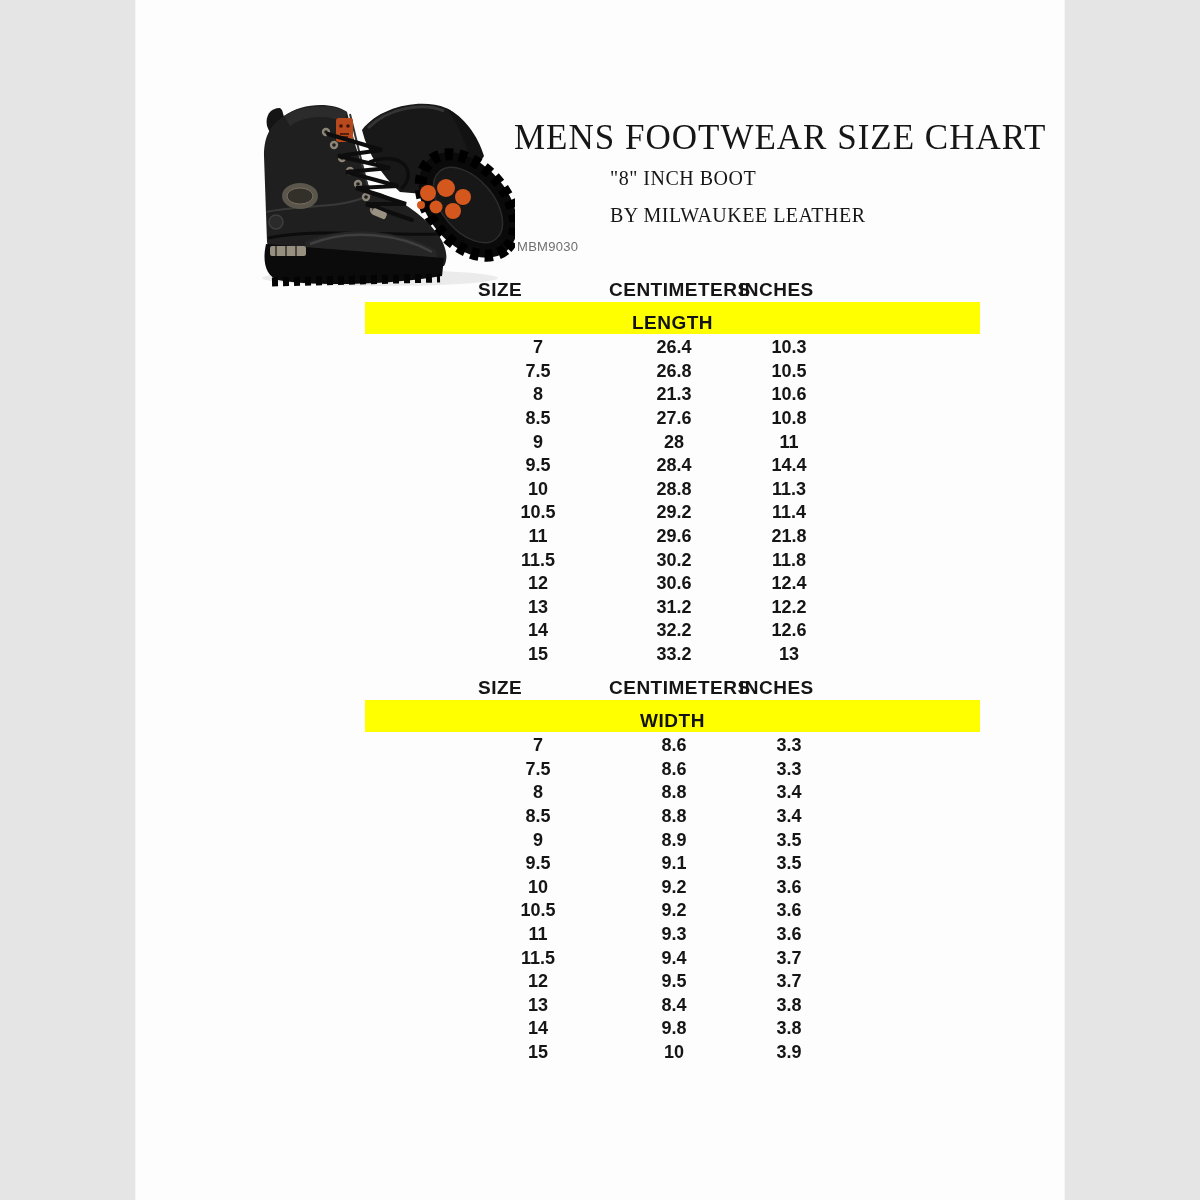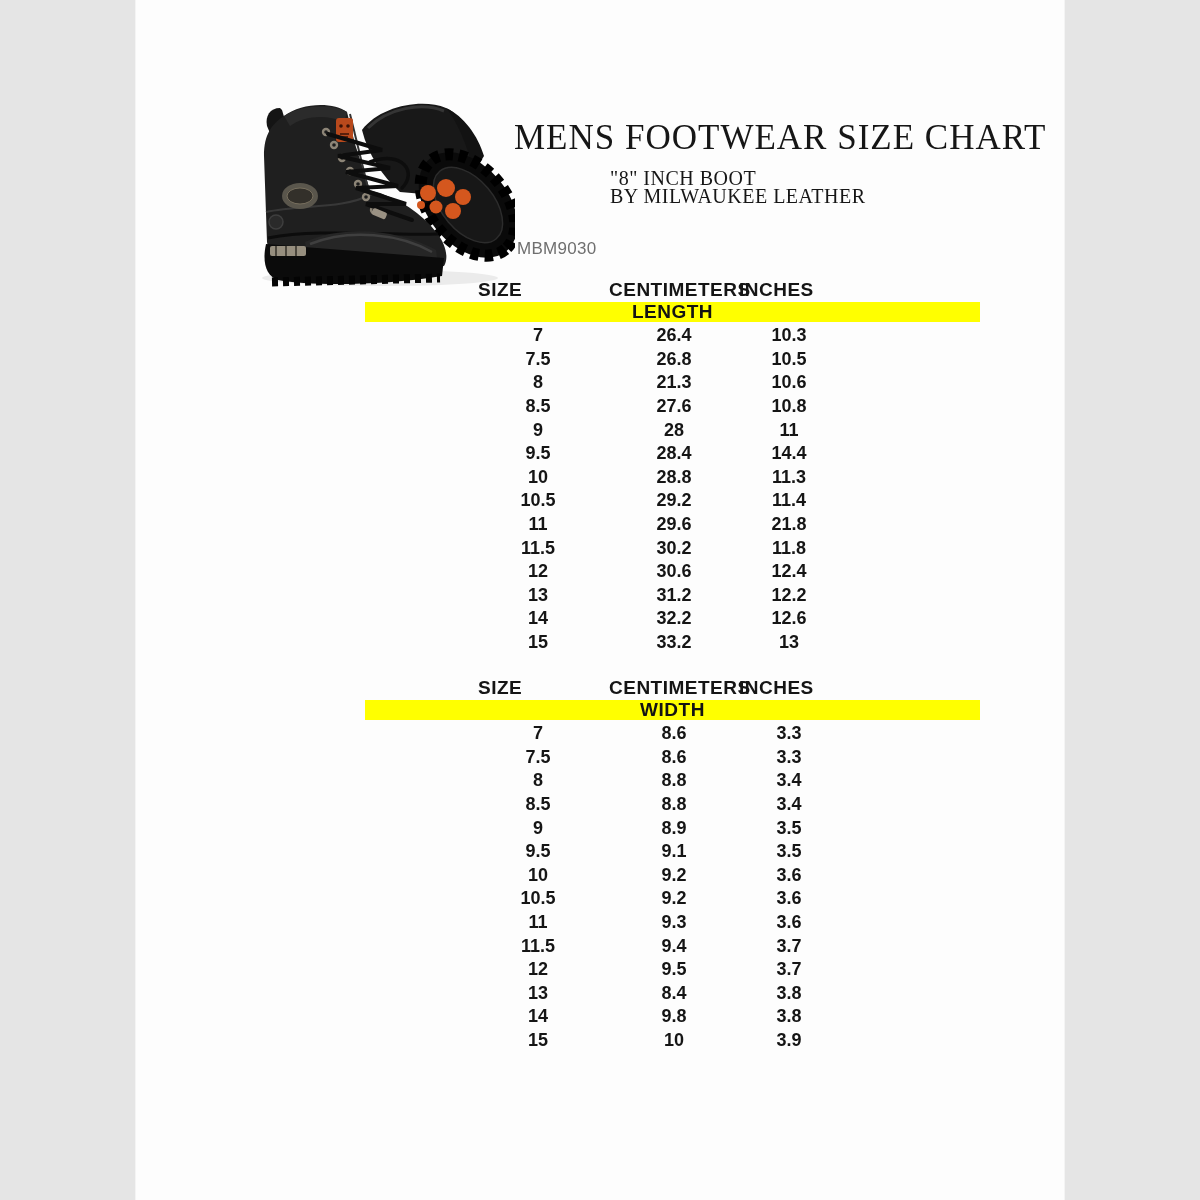--- a/index.html
+++ b/index.html
@@ -15,33 +15,33 @@
   .page-title{
     position:absolute;left:514px;top:118px;width:470px;
     font-family:"Liberation Serif",serif;font-size:35px;letter-spacing:1px;
     color:#161616;white-space:nowrap;
   }
   .subtitle{
     position:absolute;left:610px;font-family:"Liberation Serif",serif;
     font-size:20px;letter-spacing:0.5px;color:#161616;white-space:nowrap;
   }
   .subtitle.line1{top:167px;}
-  .subtitle.line2{top:185px;}
+  .subtitle.line2{top:204px;}
   .product-code{
-    position:absolute;left:517px;top:239px;font-size:17px;color:#6f6f6f;
+    position:absolute;left:517px;top:239px;font-size:13px;color:#6f6f6f;
     letter-spacing:0.3px;
   }
   .size-table{position:absolute;left:365px;width:615px;}
   .size-table .thead{display:flex;align-items:center;height:24px;}
   .size-table .thead span{
     font-weight:bold;font-size:19px;letter-spacing:0.5px;
     white-space:nowrap;color:#151515;
   }
   .band{
-    height:20px;background:#ffff00;display:flex;align-items:center;justify-content:center;
+    height:32px;background:#ffff00;display:flex;align-items:flex-end;justify-content:center;
   }
   .band span{font-weight:bold;font-size:19px;letter-spacing:0.5px;color:#131313;}
   .rows{padding-top:2px;}
   .trow{display:flex;align-items:center;height:23.6px;}
   .trow span{
     font-weight:bold;font-size:18px;text-align:center;white-space:nowrap;color:#151515;
   }
   .c1{width:120px;margin-left:113px;}
   .c2{width:130px;margin-left:11px;}
   .c3{width:100px;margin-left:0px;}

